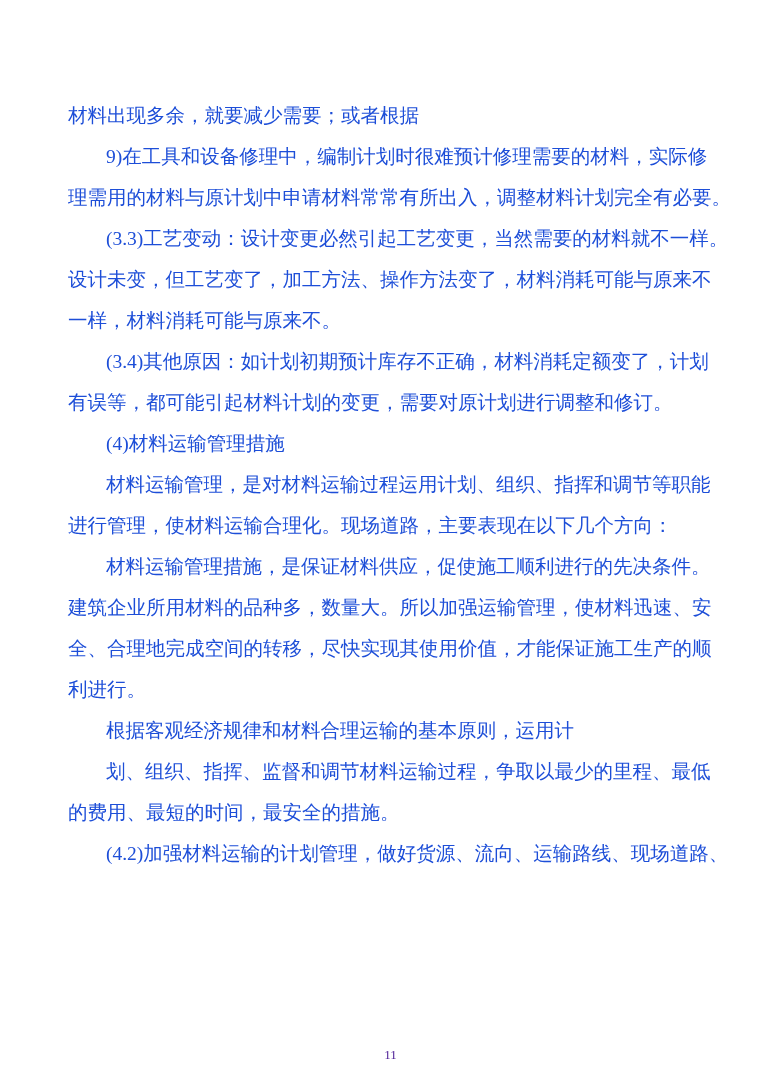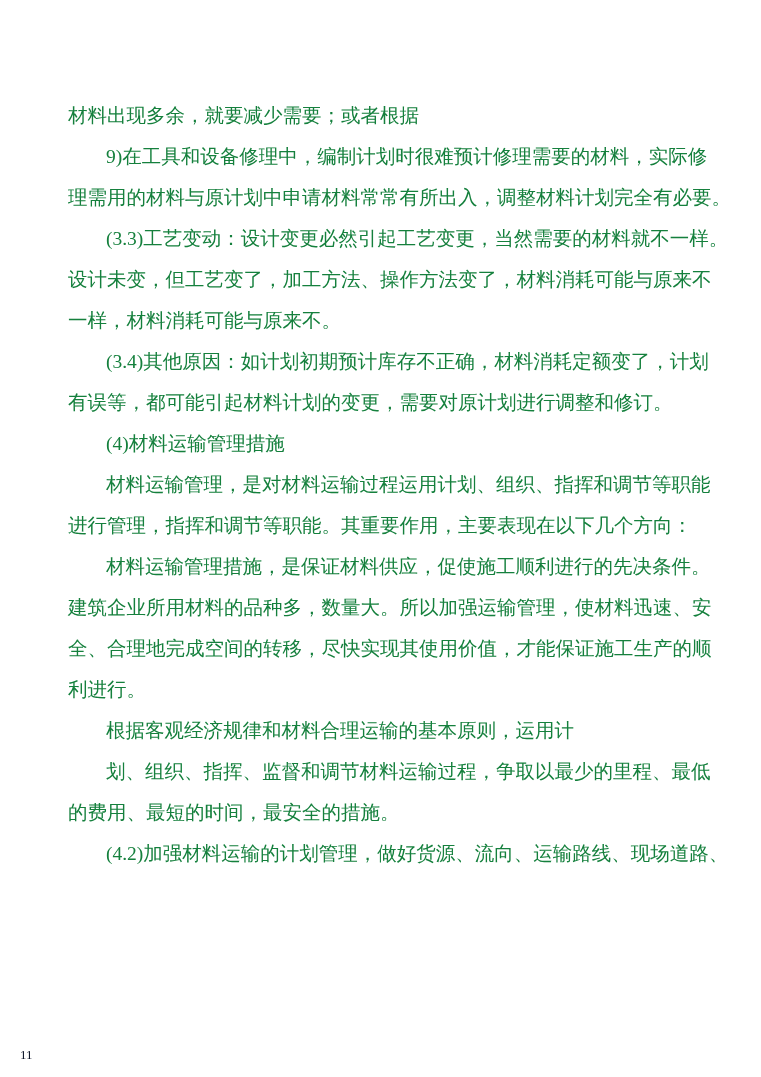--- a/index.html
+++ b/index.html
@@ -14,58 +14,59 @@
   .page {
     position: absolute;
     inset: 0;
     background: #ffffff;
   }
   .text-block {
     position: absolute;
     left: 68px;
     top: 95px;
     width: 693px;
-    color: #15803d;
+    color: #1d4ed8;
     font-size: 19.5px;
     line-height: 41px;
     text-align: left;
   }
   .line {
     height: 41px;
     white-space: nowrap;
   }
   .line.indent {
     padding-left: 38px;
   }
   .page-number {
     position: absolute;
     top: 1046px;
     left: 20px;
     width: 741px;
+    text-align: center;
     font-size: 13px;
     line-height: 18px;
-    color: #0f172a;
+    color: #4c1d95;
   }
 </style>
 </head>
 <body>
 
 <div class="page">
   <div class="text-block" id="text-block">
       <div class="line">材料出现多余，就要减少需要；或者根据</div>
       <div class="line indent">9)在工具和设备修理中，编制计划时很难预计修理需要的材料，实际修</div>
       <div class="line">理需用的材料与原计划中申请材料常常有所出入，调整材料计划完全有必要。</div>
       <div class="line indent">(3.3)工艺变动：设计变更必然引起工艺变更，当然需要的材料就不一样。</div>
       <div class="line">设计未变，但工艺变了，加工方法、操作方法变了，材料消耗可能与原来不</div>
       <div class="line">一样，材料消耗可能与原来不。</div>
       <div class="line indent">(3.4)其他原因：如计划初期预计库存不正确，材料消耗定额变了，计划</div>
       <div class="line">有误等，都可能引起材料计划的变更，需要对原计划进行调整和修订。</div>
       <div class="line indent">(4)材料运输管理措施</div>
       <div class="line indent">材料运输管理，是对材料运输过程运用计划、组织、指挥和调节等职能</div>
-      <div class="line">进行管理，指挥和调节等职能。其重要作用，主要表现在以下几个方向：</div>
+      <div class="line">进行管理，使材料运输合理化。现场道路，主要表现在以下几个方向：</div>
       <div class="line indent">材料运输管理措施，是保证材料供应，促使施工顺利进行的先决条件。</div>
       <div class="line">建筑企业所用材料的品种多，数量大。所以加强运输管理，使材料迅速、安</div>
       <div class="line">全、合理地完成空间的转移，尽快实现其使用价值，才能保证施工生产的顺</div>
       <div class="line">利进行。</div>
       <div class="line indent">根据客观经济规律和材料合理运输的基本原则，运用计</div>
       <div class="line indent">划、组织、指挥、监督和调节材料运输过程，争取以最少的里程、最低</div>
       <div class="line">的费用、最短的时间，最安全的措施。</div>
       <div class="line indent">(4.2)加强材料运输的计划管理，做好货源、流向、运输路线、现场道路、</div>
     </div>
   <div class="page-number">11</div>

